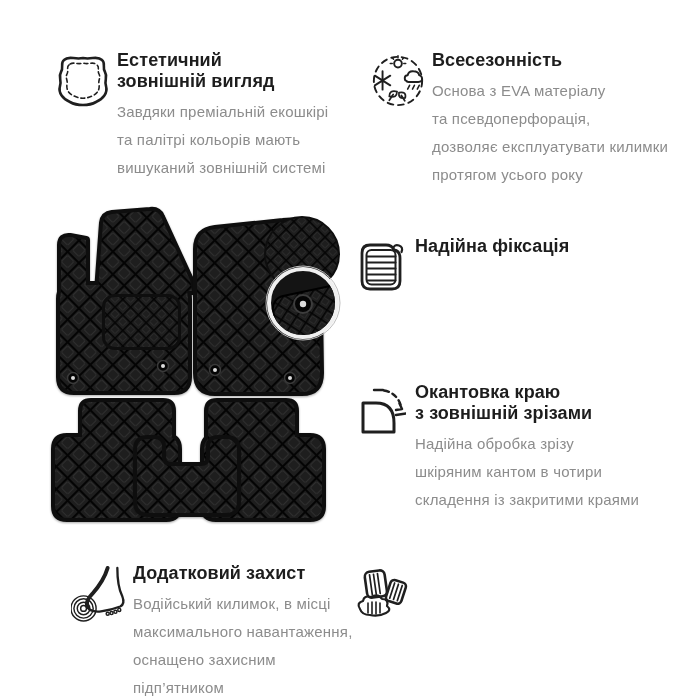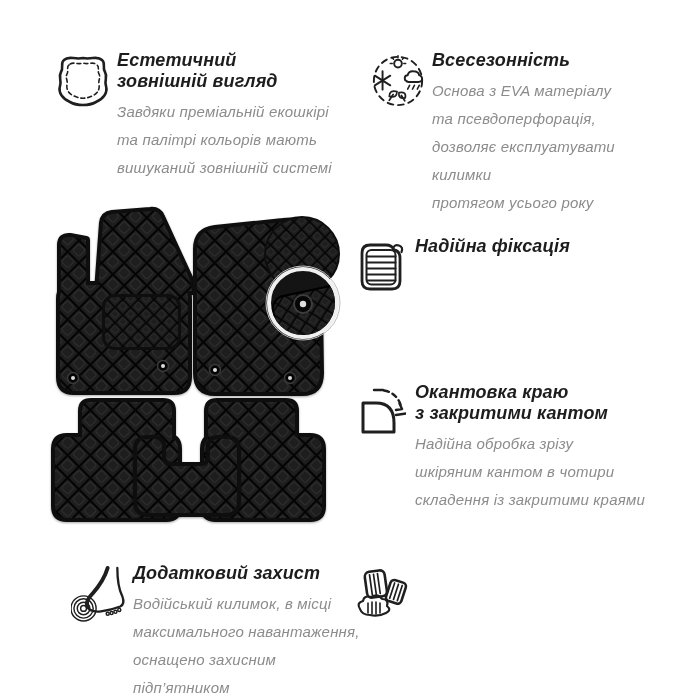--- a/index.html
+++ b/index.html
@@ -1,18 +1,18 @@
 <!DOCTYPE html>
 <html style="--background: #ffffff; --title-color: #1d1d1d; --body-color: #8c8c8c; --icon-stroke: #1f1f1f; --mat-base: #1e1e1e; --mat-groove: #040404; --mat-ridge: #2f2f2f; --mat-edge: #0e0e0e; --grommet-center: #dcdcdc; --inset-ring: #f0f0f0;"><head>
 <meta charset="utf-8">
 <style>
   html,body{margin:0;padding:0;background:var(--background,#fff);}
   .stage{position:relative;width:700px;height:700px;overflow:hidden;background:var(--background,#fff);
          font-family:"Liberation Sans","DejaVu Sans",sans-serif;}
-  .feature{position:absolute;display:flex;gap:6px;font-style:italic;}
+  .feature{position:absolute;display:flex;gap:6px;}
   .icon-box{flex:0 0 56px;width:56px;display:flex;justify-content:center;align-items:flex-start;padding-top:1px;}
   .icon-box svg{display:block;color:var(--icon-stroke,#1f1f1f);}
   .feature .txt{flex:1 1 auto;}
   .feature h3{margin:0;font-size:18px;line-height:21px;font-weight:700;color:var(--title-color,#1d1d1d);
               white-space:pre-line;letter-spacing:.1px;}
   .feature p{margin:6px 0 0;font-size:15px;line-height:28px;color:var(--body-color,#8c8c8c);
              white-space:pre-line;letter-spacing:.2px;}
   .mats{position:absolute;left:45px;top:205px;}
   .mat-piece{fill:url(#quilt);stroke:var(--mat-edge,#0e0e0e);stroke-width:8;stroke-linejoin:round;
              paint-order:stroke;filter:drop-shadow(0 1px 1px rgba(0,0,0,.35));}
@@ -80,21 +80,21 @@
     <div class="icon-box">
       <svg width="50" height="54" viewBox="0 0 50 54">
         <path class="ico" stroke-width="3" d="M7 20 H20 Q38 20 38 40 V49 H7 Z"></path>
         <path class="ico" stroke-width="2.4" d="M18 7 H27"></path>
         <path class="ico" stroke-width="2.4" stroke-dasharray="5 4" d="M28 7.5 Q42 10 45.5 25"></path>
         <path class="ico" stroke-width="2.4" d="M46 26 l-6 1 M46 26 l-2.5-5.5 M40 32 L50 30.5"></path>
       </svg>
     </div>
     <div class="txt">
       <h3>Окантовка краю
-з закритими кантом</h3>
+з зовнішній зрізами</h3>
       <p>Надійна обробка зрізу
 шкіряним кантом в чотири
 складення із закритими краями</p>
     </div>
   </div>
 
   <div class="feature" style="left:71px;top:563px;width:300px;">
     <div class="icon-box">
       <svg width="58" height="58" viewBox="0 0 58 58">
         <circle class="ico" cx="13" cy="45" r="3" stroke-width="1.5"></circle>

